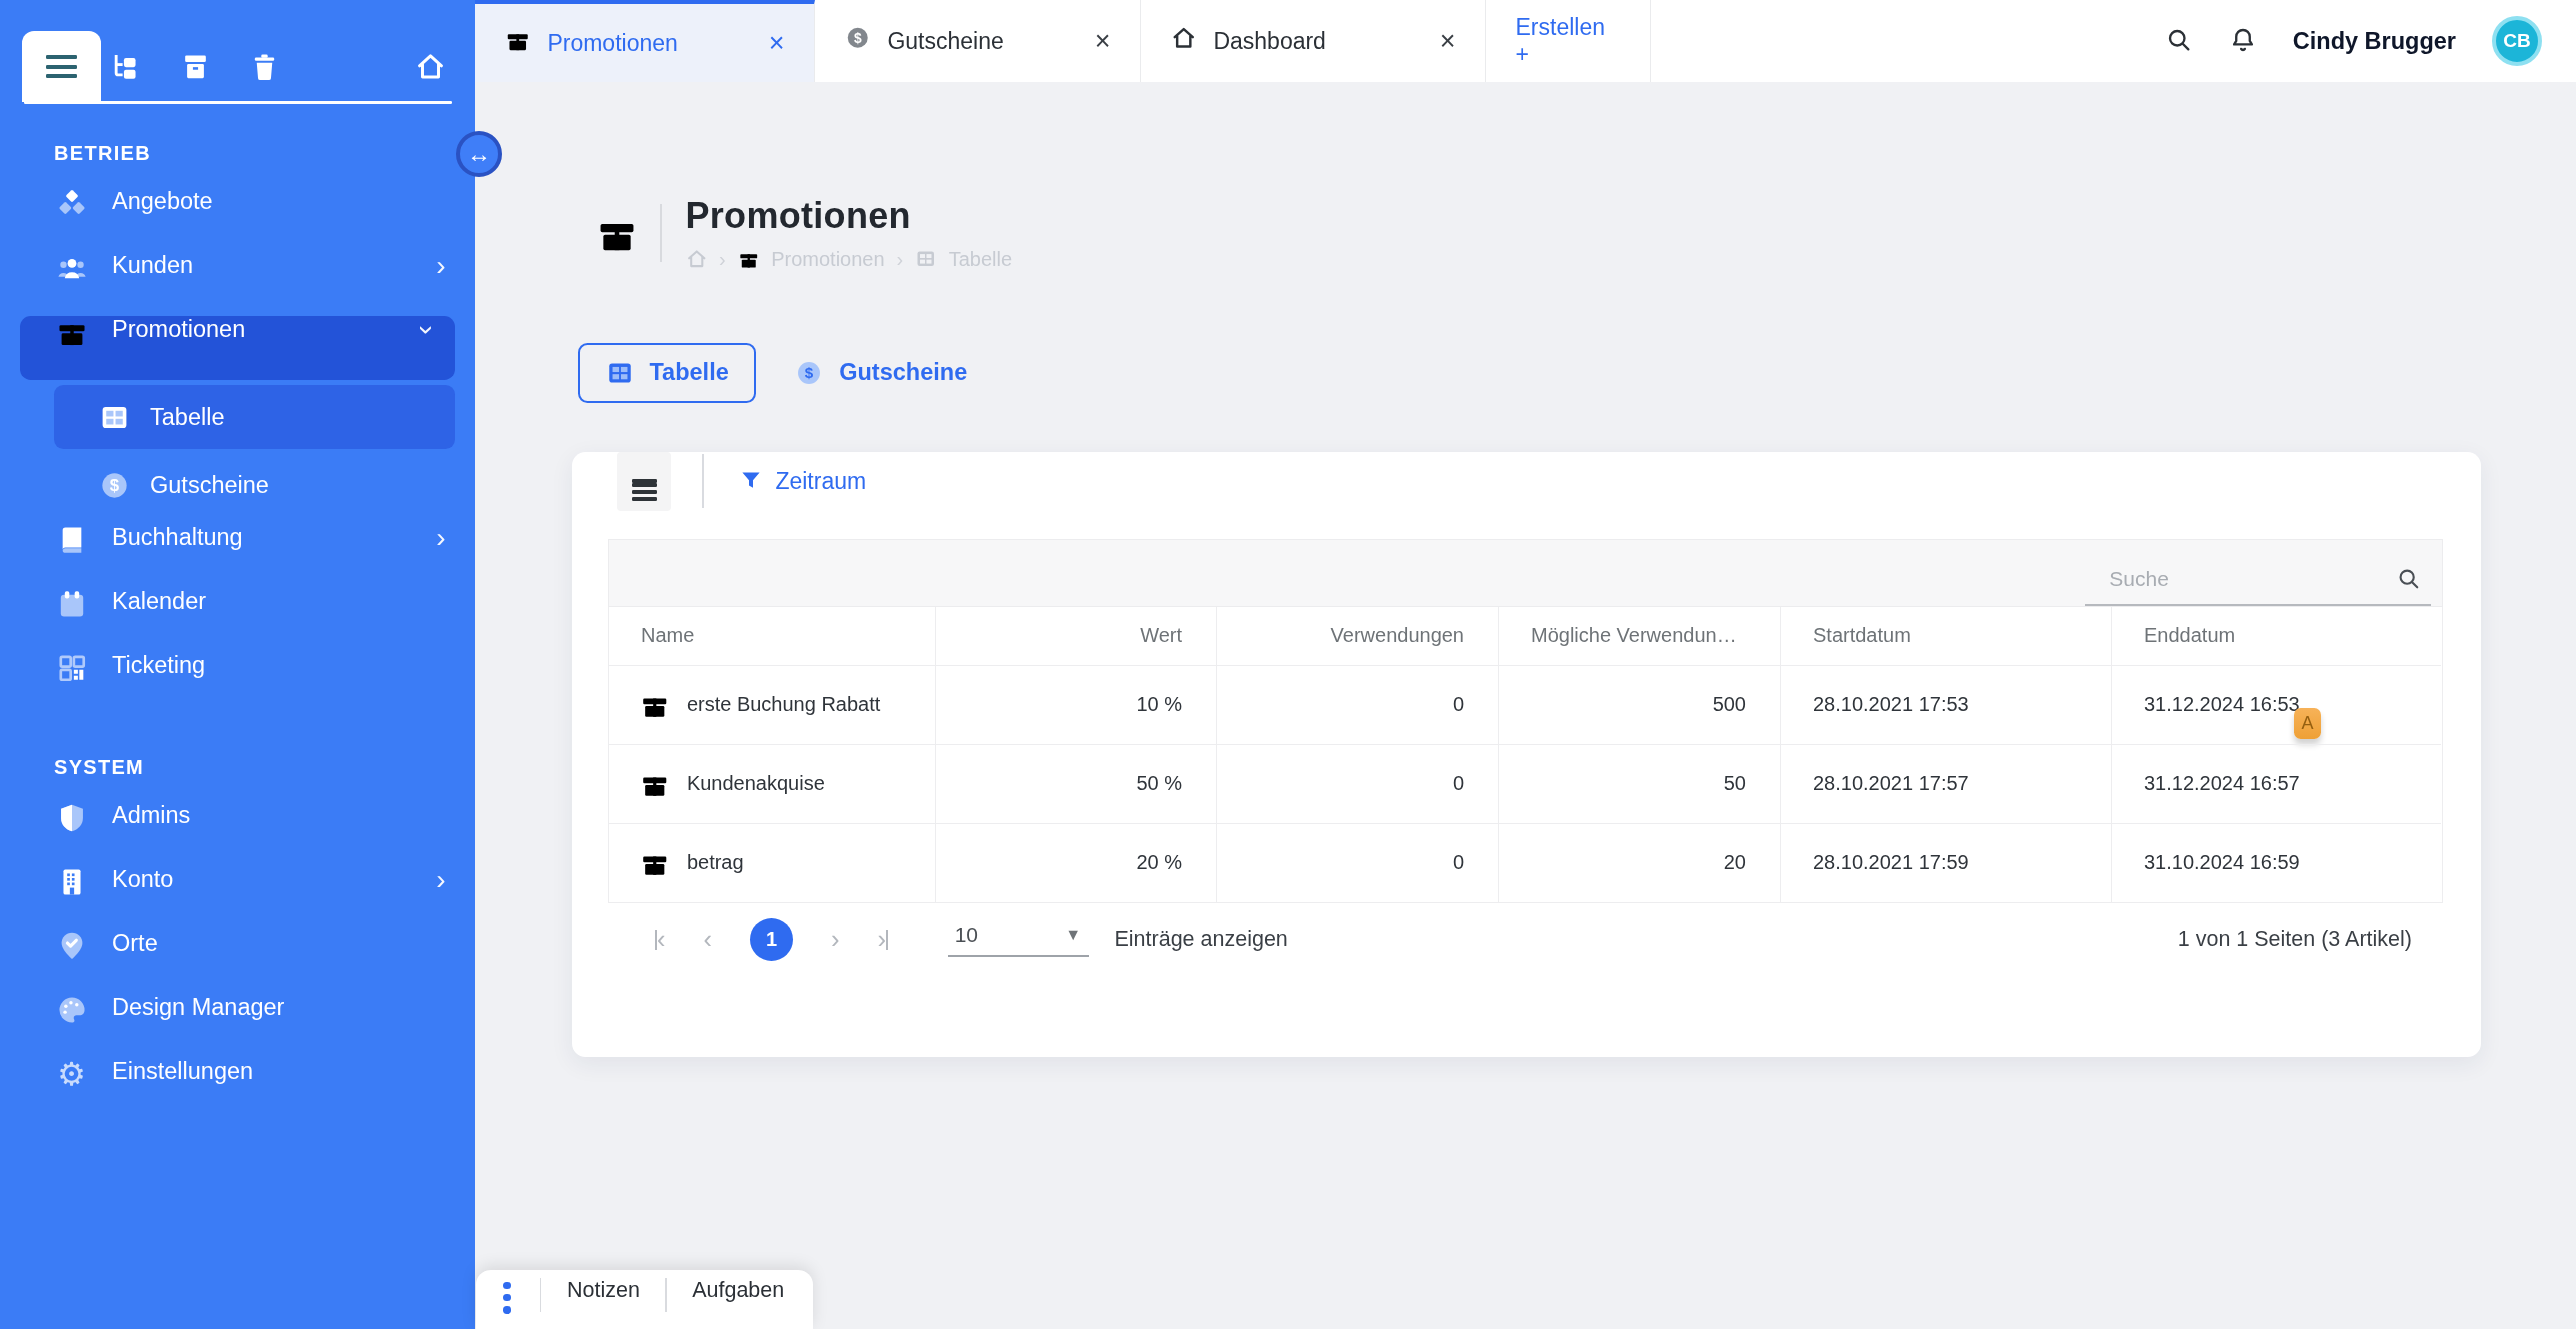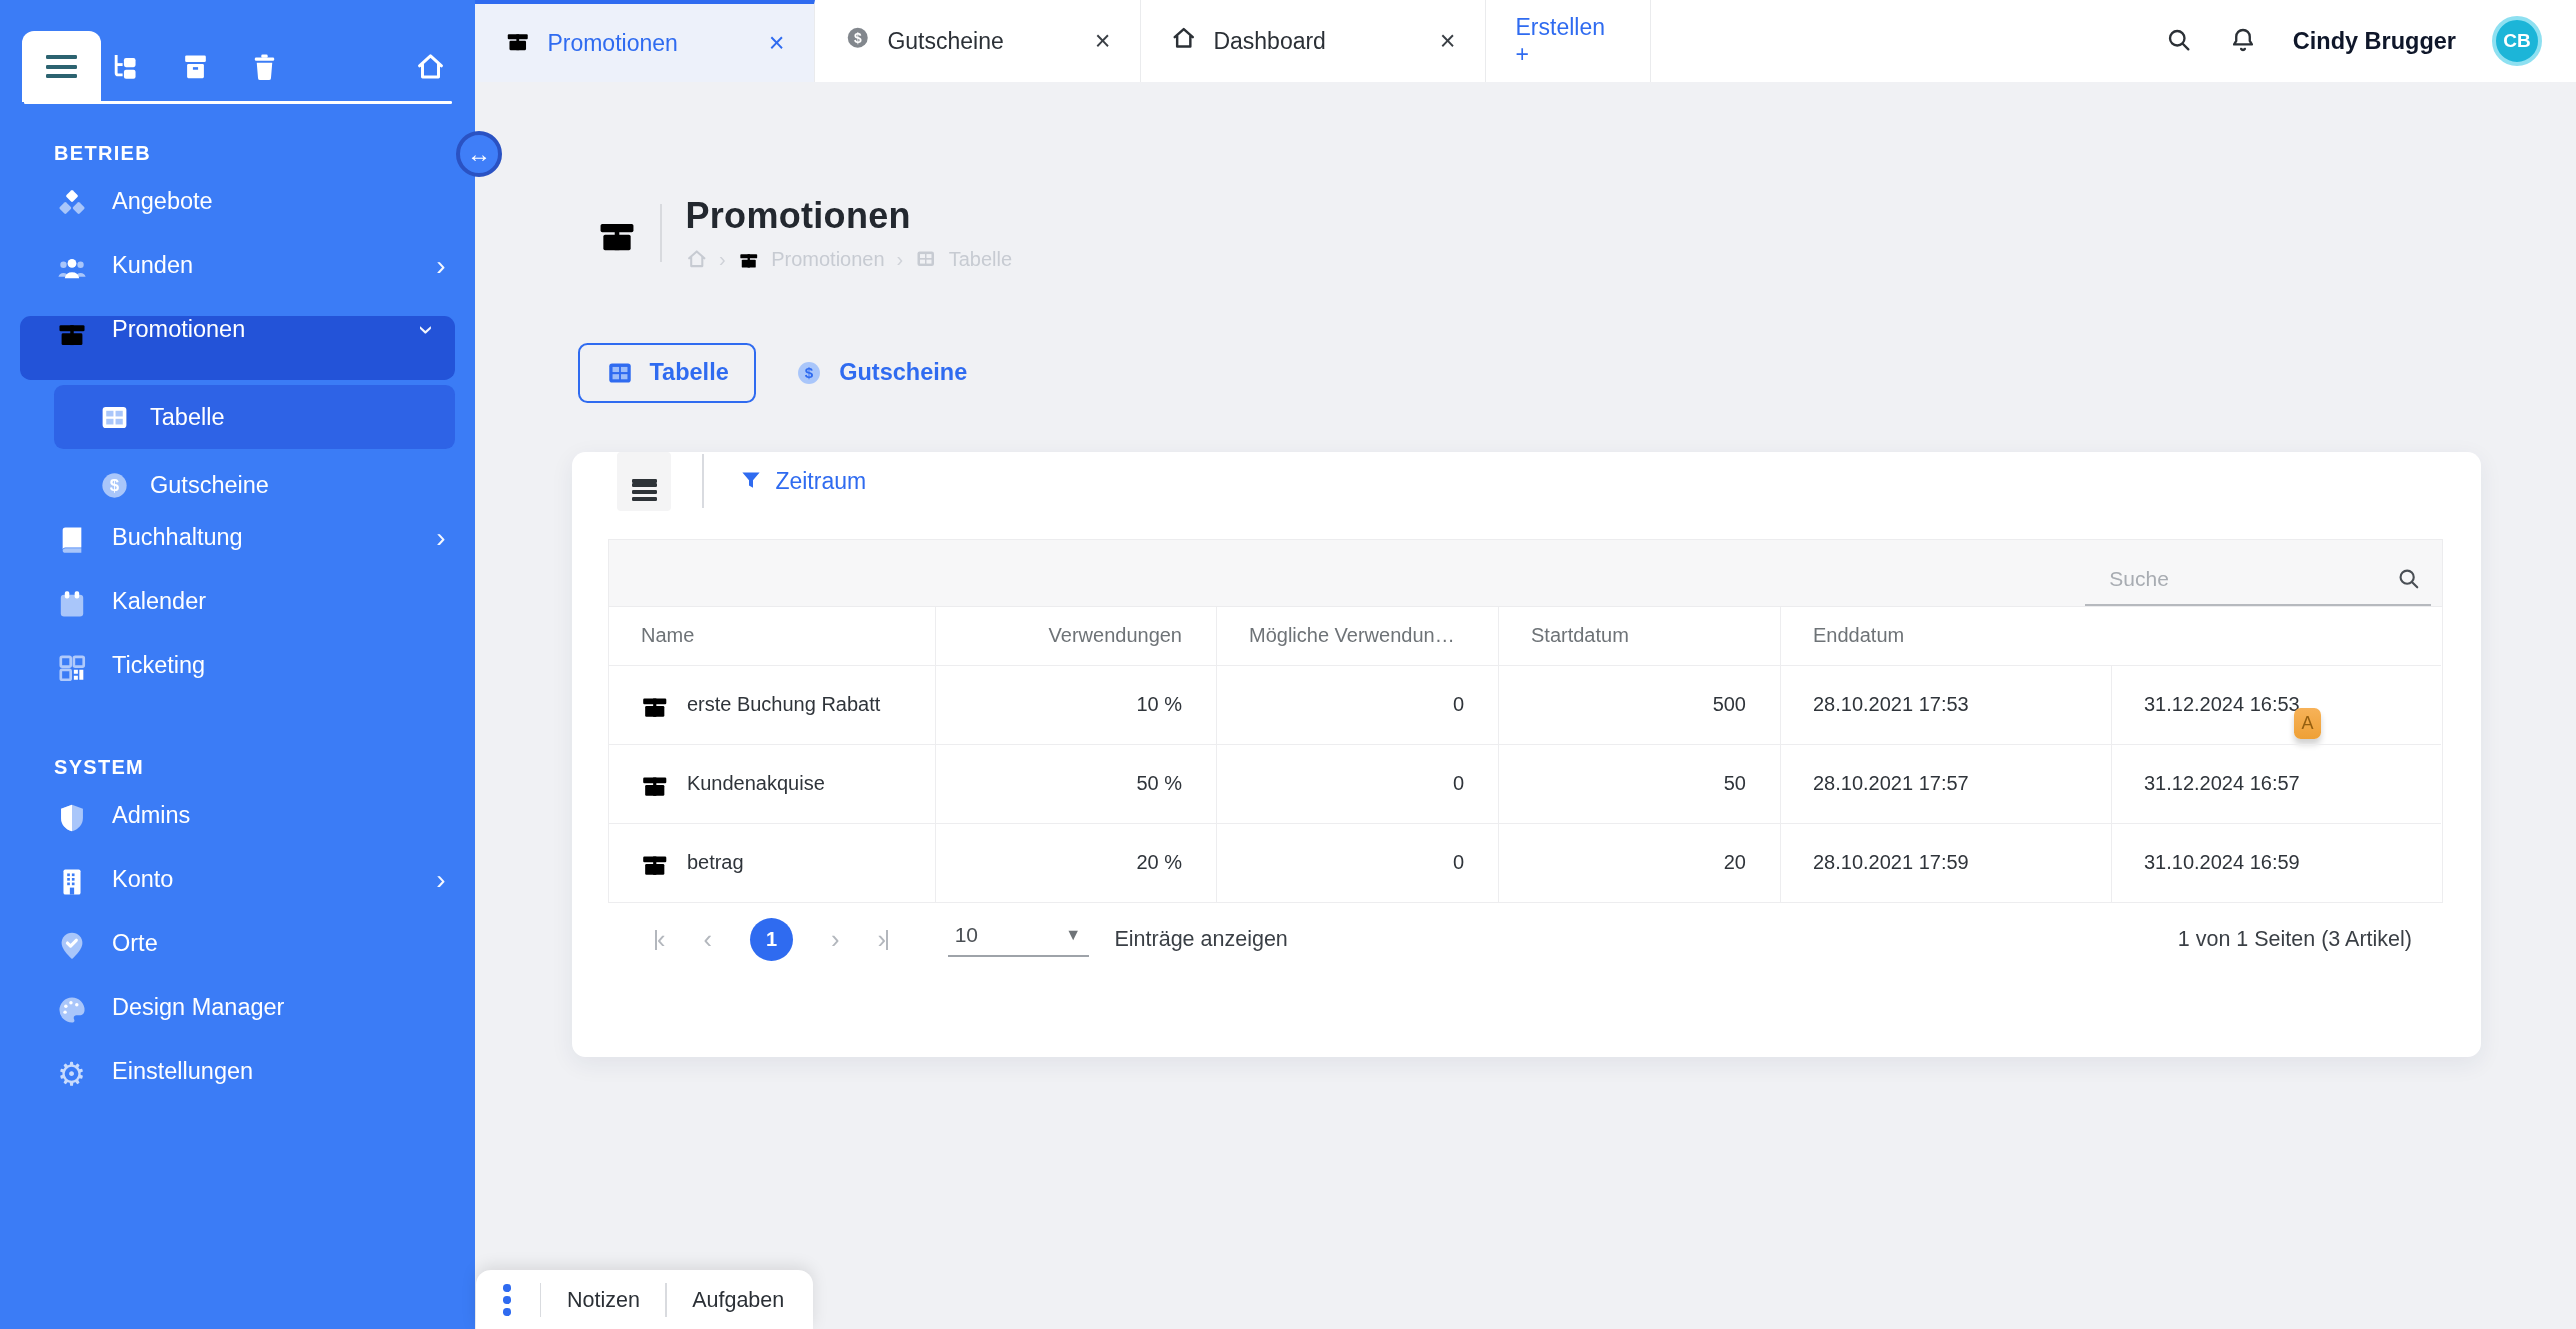--- a/index.html
+++ b/index.html
@@ -185,21 +185,21 @@
   }
   .pg-caret { font-size: 16px; color: #6f7478; }
   .pg-label { margin-left: 25.5px; font-size: 21.5px; color: #3a3f45; }
   .pg-summary { margin-left: auto; margin-right: 31px; font-size: 21.5px; color: #3a3f45; }
 
   
   .dock {
     position: absolute; left: 1.3px; bottom: 0; width: 337px; height: 60px;
     background: #fff; border-radius: 14.8px 14.8px 0 0;
     box-shadow: 0 -4px 16px rgba(0,0,0,.10);
-    display: flex; align-items: center; padding: 0 27px 0 23px; gap: 25.5px;
+    display: flex; align-items: flex-start; padding: 8px 27px 0 23px; gap: 25.5px;
   }
   .kebab { display: flex; flex-direction: column; gap: 4.7px; cursor: pointer; padding: 4px; }
   .kebab i { width: 7.4px; height: 7.4px; border-radius: 50%; background: #2f6bf0; }
   .dock-div { width: 1.3px; height: 34px; background: #d9dbdf; }
   .dock-item { font-size: 21.5px; font-weight: 500; color: #2b3036; cursor: pointer; }
 
   
   .w { fill: #ffffff; }
   .wl2 { fill: #a9c6fa; }
 </style>
@@ -588,20 +588,21 @@
                   <circle cx="10.5" cy="10.5" r="6.2"></circle>
                   <path d="M15.2 15.2 L20 20" stroke-linecap="round"></path>
                 </svg>
             </span>
           </div>
         </div>
 
         <div class="tbl">
           <div class="trow thead">
             <div class="tc al">Name</div>
+            <div class="tc ar">Wert</div>
             <div class="tc ar">Verwendungen</div>
             <div class="tc al">
                 <span class="trunc">Mögliche Verwendun…</span>
               </div>
             <div class="tc al">Startdatum</div>
             <div class="tc al">Enddatum</div>
           </div>
 
           <div class="tbody">
             <div class="trow">

